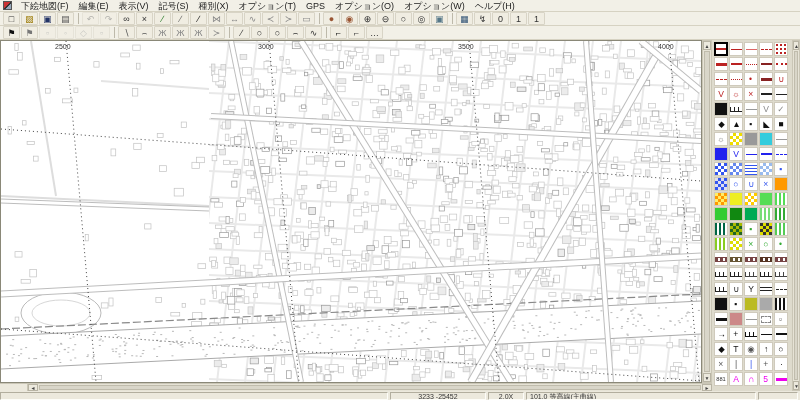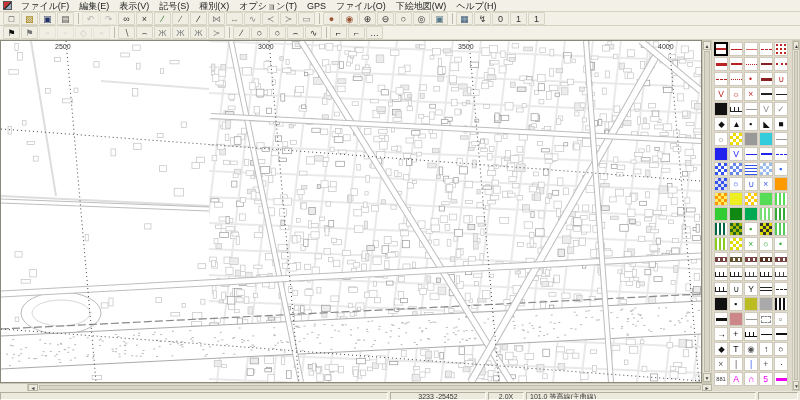--- a/index.html
+++ b/index.html
@@ -67,29 +67,29 @@
   .p-zoom { width:36px; text-align:center; }
   .p-layer { width:230px; }
   .p-end { width:40px; }
 </style>
 </head>
 <body>
 
 <div class="menubar">
   <div class="appicon"></div>
   <div id="menu-items" style="display:flex">
-      <div class="menu-item">ファイル(F)</div>
+      <div class="menu-item">下絵地図(F)</div>
       <div class="menu-item">編集(E)</div>
       <div class="menu-item">表示(V)</div>
       <div class="menu-item">記号(S)</div>
       <div class="menu-item">種別(X)</div>
       <div class="menu-item">オプション(T)</div>
       <div class="menu-item">GPS</div>
-      <div class="menu-item">ファイル(O)</div>
-      <div class="menu-item">下絵地図(W)</div>
+      <div class="menu-item">オプション(O)</div>
+      <div class="menu-item">オプション(W)</div>
       <div class="menu-item">ヘルプ(H)</div>
     </div>
 </div>
 
 <div class="toolbar" id="toolbar1">
     <button class="tb" style="color: rgb(51, 51, 51);">□</button>
     <button class="tb" style="color: rgb(153, 119, 0);">▨</button>
     <button class="tb" style="color: rgb(34, 51, 102);">▣</button>
     <button class="tb" style="color: rgb(85, 85, 85);">▤</button>
     <div class="sep"></div>

